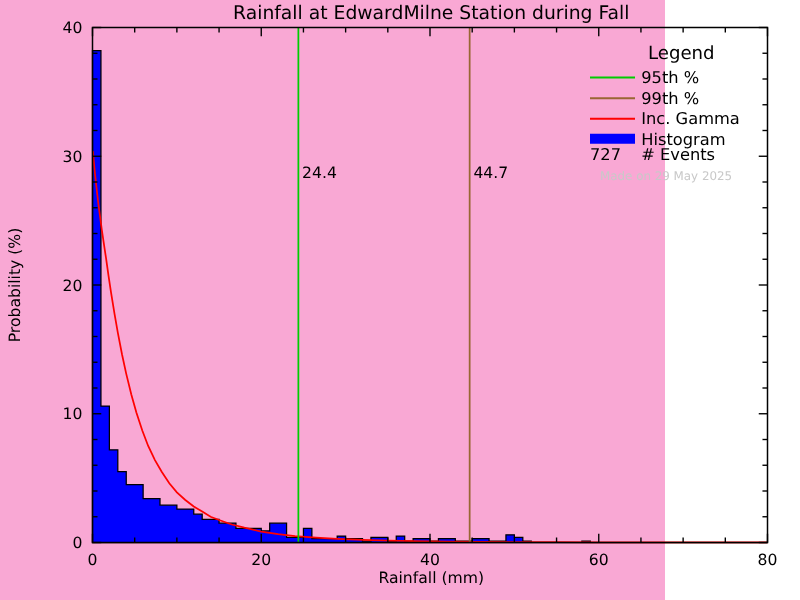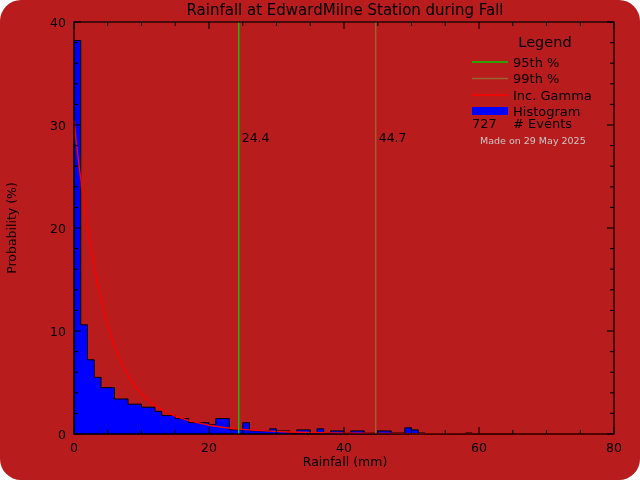--- a/index.html
+++ b/index.html
@@ -8,24 +8,23 @@
     background: #ffffff;
   }
   body {
     width: 640px;
     height: 480px;
     overflow: hidden;
     font-family: "DejaVu Sans", sans-serif;
   }
   #chart-root {
     position: relative;
-    width: 640px;
+    width: 532px;
     height: 480px;
-    background: #b91c1c;
-    border-radius: 21px;
+    background: #f9a8d4;
   }
   svg.plot {
     display: block;
     width: 640px;
     height: 480px;
   }
   text {
     font-family: "DejaVu Sans", sans-serif;
     fill: #000000;
   }

